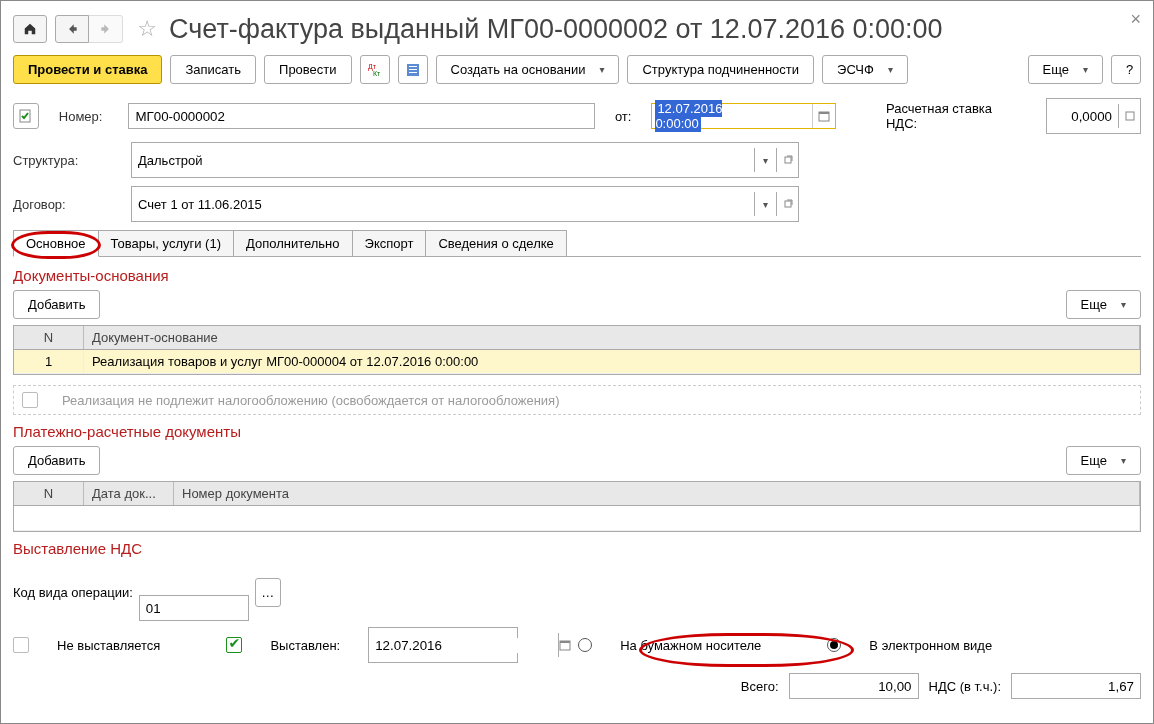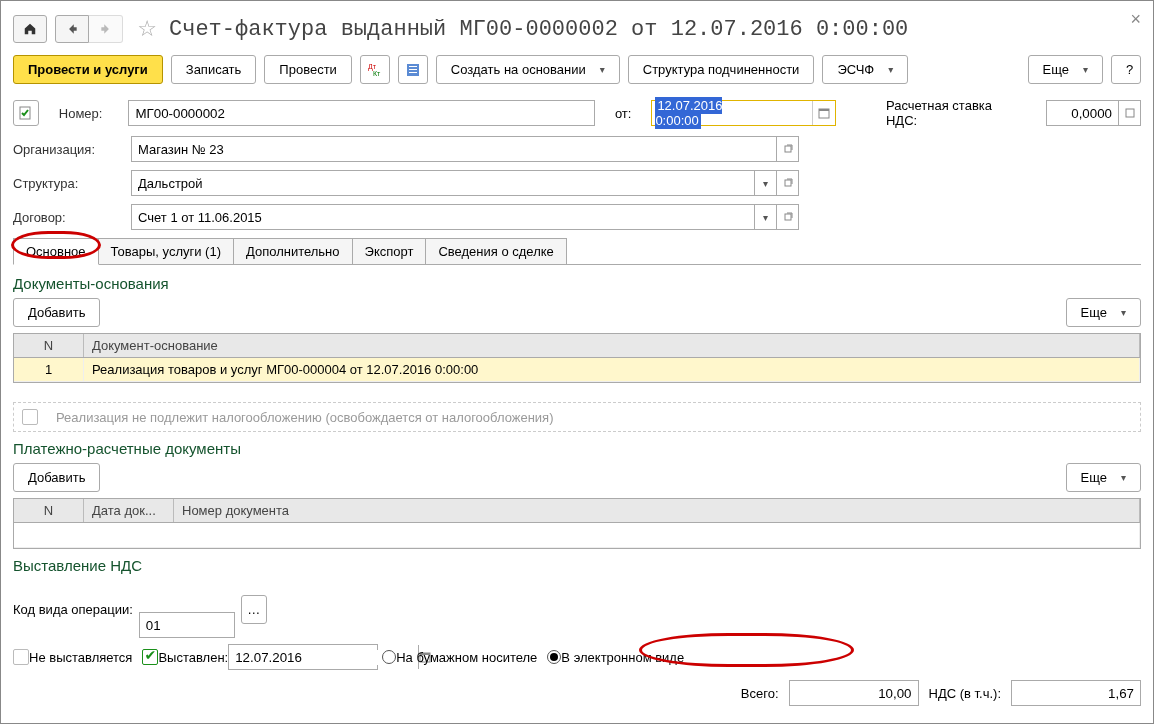--- a/index.html
+++ b/index.html
@@ -6,53 +6,53 @@
   body { margin:0; padding:0; background:#fff; font-size:13px; color:#000;}
   .window { width:1154px; height:724px; border:1px solid #888; position:relative; background:#fff; padding:8px 12px;}
   .title-row { display:flex; align-items:center; height:40px; }
   .nav-btn { border:1px solid #aaa; background:#f5f5f5; height:28px; display:inline-flex; align-items:center; justify-content:center; border-radius:3px; cursor:pointer;}
   .nav-home { width:34px; margin-right:8px;}
   .nav-group { display:inline-flex; margin-right:10px;}
   .nav-back,.nav-fwd { width:34px;}
   .nav-back{border-top-right-radius:0;border-bottom-right-radius:0;}
   .nav-fwd{border-top-left-radius:0;border-bottom-left-radius:0;border-left:none;}
   .star { width:28px; height:28px; display:flex; align-items:center; justify-content:center; color:#aaa; font-size:22px; margin-right:8px;}
-  .title { font-size:22px; color:#444;font-family:Liberation Mono, monospace;}
+  .title { font-size:27px; color:#444;}
   .close-x { position:absolute; top:8px; right:12px; font-size:18px; color:#888; cursor:pointer;}
   .toolbar { display:flex; align-items:center; gap:8px; margin:6px 0 14px 0; flex-wrap:wrap;}
   .btn { border:1px solid #aaa; background:#fff; height:29px; padding:0 14px; border-radius:3px; display:inline-flex; align-items:center; gap:6px; cursor:pointer; white-space:nowrap;}
   .btn-primary { background:#ffe04a; border:1px solid #b59300; font-weight:bold;}
   .btn-icon-only { width:30px; padding:0; justify-content:center;}
   .btn-dd::after{content:"▾"; font-size:10px; color:#555; margin-left:8px;}
   .spacer { flex:1; }
   .form-row { display:flex; align-items:center; margin-bottom:8px; gap:20px;}
   .form-label { width:98px; color:#333;}
   .inp { border:1px solid #aaa; height:26px; padding:0 6px; background:#fff;}
-  .inp-sel { height:26px; border:1px solid #aaa; display:flex; align-items:center;}
+  .inp-sel { height:36px; border:1px solid #aaa; display:flex; align-items:center;}
   .sel-part { padding:0 6px; flex:1; display:flex; align-items:center;}
   .sel-btn { width:22px; height:24px; border-left:1px solid #aaa; display:flex; align-items:center; justify-content:center; font-size:10px; color:#555; cursor:pointer;}
   .date-highlight { background:#3367d6; color:#fff; padding:1px 2px;}
   .date-wrap{ border:1px solid #e0b400; padding:1px; display:inline-flex; align-items:center; height:26px;}
   .date-wrap .sel-btn{border-left:1px solid #ccc;}
   .small-rate{text-align:right;}
   .tabs { display:flex; border-bottom:1px solid #aaa; margin:6px 0 10px 0; position:relative;}
   .tab { border:1px solid #aaa; border-bottom:none; padding:5px 12px; margin-right:-1px; background:#f5f5f5; cursor:pointer; position:relative;}
   .tab.active { background:#fff; border-bottom:1px solid #fff; margin-bottom:-1px;}
-  .section-title { color:#14532d; font-size:15px; margin:8px 0 6px 0;}
+  .section-title { color:#b91c1c; font-size:15px; margin:8px 0 6px 0;}
   .sub-row{display:flex; align-items:center; gap:0; margin-bottom:6px;}
   .table { border:1px solid #aaa; width:100%; }
   .thead { display:flex; background:#e8e8e8; border-bottom:1px solid #aaa;}
   .th { padding:4px 8px; border-right:1px solid #bbb; color:#444;}
   .trow { display:flex; border-bottom:1px solid #eee;}
   .trow.hl{ background:#fff7cc;}
   .td { padding:4px 8px; border-right:1px solid #eee;}
   .col-n{width:70px; text-align:center;}
   .col-doc{flex:1;}
   .col-dd{width:90px;}
-  .dotted-block{border:1px dashed #ccc; padding:6px 8px; margin-top:19px; color:#9a9a9a; display:flex; align-items:center; gap:18px;}
+  .dotted-block{border:1px dashed #ccc; padding:6px 8px; margin-top:10px; color:#9a9a9a; display:flex; align-items:center; gap:24px;}
   .chk-box{width:16px;height:16px;border:1px solid #bbb; display:inline-block; border-radius:2px;}
   .chk-box.checked{background:#fff; border-color:#1a8f1a; position:relative;}
   .chk-box.checked::after{content:"✔"; color:#1a8f1a; position:absolute; top:-3px; left:1px; font-size:14px;}
   .radio-dot{width:14px;height:14px;border:1px solid #555;border-radius:50%; display:inline-flex; align-items:center; justify-content:center;}
   .radio-dot .inner{width:8px;height:8px;background:#000;border-radius:50%;}
   .totals-row{display:flex; align-items:center; gap:10px; margin-top:10px; justify-content:flex-end;}
   .totals-row .inp{width:130px; text-align:right;}
   .red-circle{position:absolute; border:3px solid #cc0000; border-radius:50%;}
   .red-circle.c1{left:10px; top:230px; width:90px; height:28px; border-radius:50%/60%;}
   .red-circle.c2{left:638px; top:632px; width:215px; height:34px; border-radius:50%/60%;}
@@ -85,21 +85,21 @@
         <svg class="ico arrow-svg" viewBox="0 0 24 24">
             <path d="M9 4l8 8-8 8v-5H4v-6h5z"></path>
           </svg>
       </div>
     </div>
     <div class="star">☆</div>
     <div class="title">Счет-фактура выданный МГ00-0000002 от 12.07.2016 0:00:00</div>
   </div>
 
   <div class="toolbar">
-    <div class="btn btn-primary">Провести и услуги</div>
+    <div class="btn btn-primary">Провести и ставка</div>
     <div class="btn">Записать</div>
     <div class="btn">Провести</div>
     <div class="btn btn-icon-only">
       <svg width="16" height="16" viewBox="0 0 16 16">
           <text x="1" y="7" font-size="7" fill="#c00">Дт</text>
           <text x="6" y="14" font-size="7" fill="#070">Кт</text>
         </svg>
     </div>
     <div class="btn btn-icon-only">
       <svg width="14" height="14" viewBox="0 0 14 14">
@@ -142,32 +142,20 @@
     <div class="inp-sel" style="width:96px">
       <input class="sel-part small-rate" style="border: none; width: 100%;" value="0,0000">
       <span class="sel-btn">
         <svg width="10" height="10" viewBox="0 0 10 10">
             <rect x="1" y="1" width="8" height="8" fill="none" stroke="#888"></rect>
           </svg>
       </span>
     </div>
   </div>
 
-  <div class="form-row">
-    <span class="form-label">Организация:</span>
-    <div class="inp-sel" style="width:668px">
-      <span class="sel-part">Магазин № 23</span>
-      <span class="sel-btn">
-        <svg width="10" height="10" viewBox="0 0 10 10">
-            <rect x="2" y="2" width="6" height="6" fill="none" stroke="#888"></rect>
-            <path d="M4 1h5v5" fill="none" stroke="#888"></path>
-          </svg>
-      </span>
-    </div>
-  </div>
 
   <div class="form-row">
     <span class="form-label">Структура:</span>
     <div class="inp-sel" style="width:668px">
       <span class="sel-part">Дальстрой</span>
       <span class="sel-btn">▾</span>
       <span class="sel-btn">
         <svg width="10" height="10" viewBox="0 0 10 10">
             <rect x="2" y="2" width="6" height="6" fill="none" stroke="#888"></rect>
             <path d="M4 1h5v5" fill="none" stroke="#888"></path>
@@ -233,25 +221,25 @@
       <div class="th col-doc">Номер документа</div>
     </div>
     <div class="trow">
         <div class="td empty-body" style="flex:1"></div>
       </div>
   </div>
 
   <div class="section-title">Выставление НДС</div>
   <div class="sub-row" style="gap:6px">
     <span>Код вида операции:</span>
-    <input class="inp" style="width: 96px; margin-top: 32px;" value="01">
+    <input class="inp" style="width: 110px; margin-top: 32px;" value="01">
     <div class="btn btn-icon-only" style="width:26px">…</div>
   </div>
 
-  <div class="sub-row" style="gap:0; align-items:center; margin-top:4px">
+  <div class="sub-row" style="gap:28px; align-items:center; margin-top:4px">
     <span class="chk-box"></span>
     <span>Не выставляется</span>
     <span style="width:10px"></span>
     <span class="chk-box checked"></span>
     <span>Выставлен:</span>
     <div class="inp-sel" style="width:150px">
       <input class="sel-part" style="border: none;" value="12.07.2016">
       <span class="sel-btn">
         <svg width="12" height="12" viewBox="0 0 12 12">
             <rect x="1" y="2" width="10" height="9" fill="none" stroke="#888"></rect>

